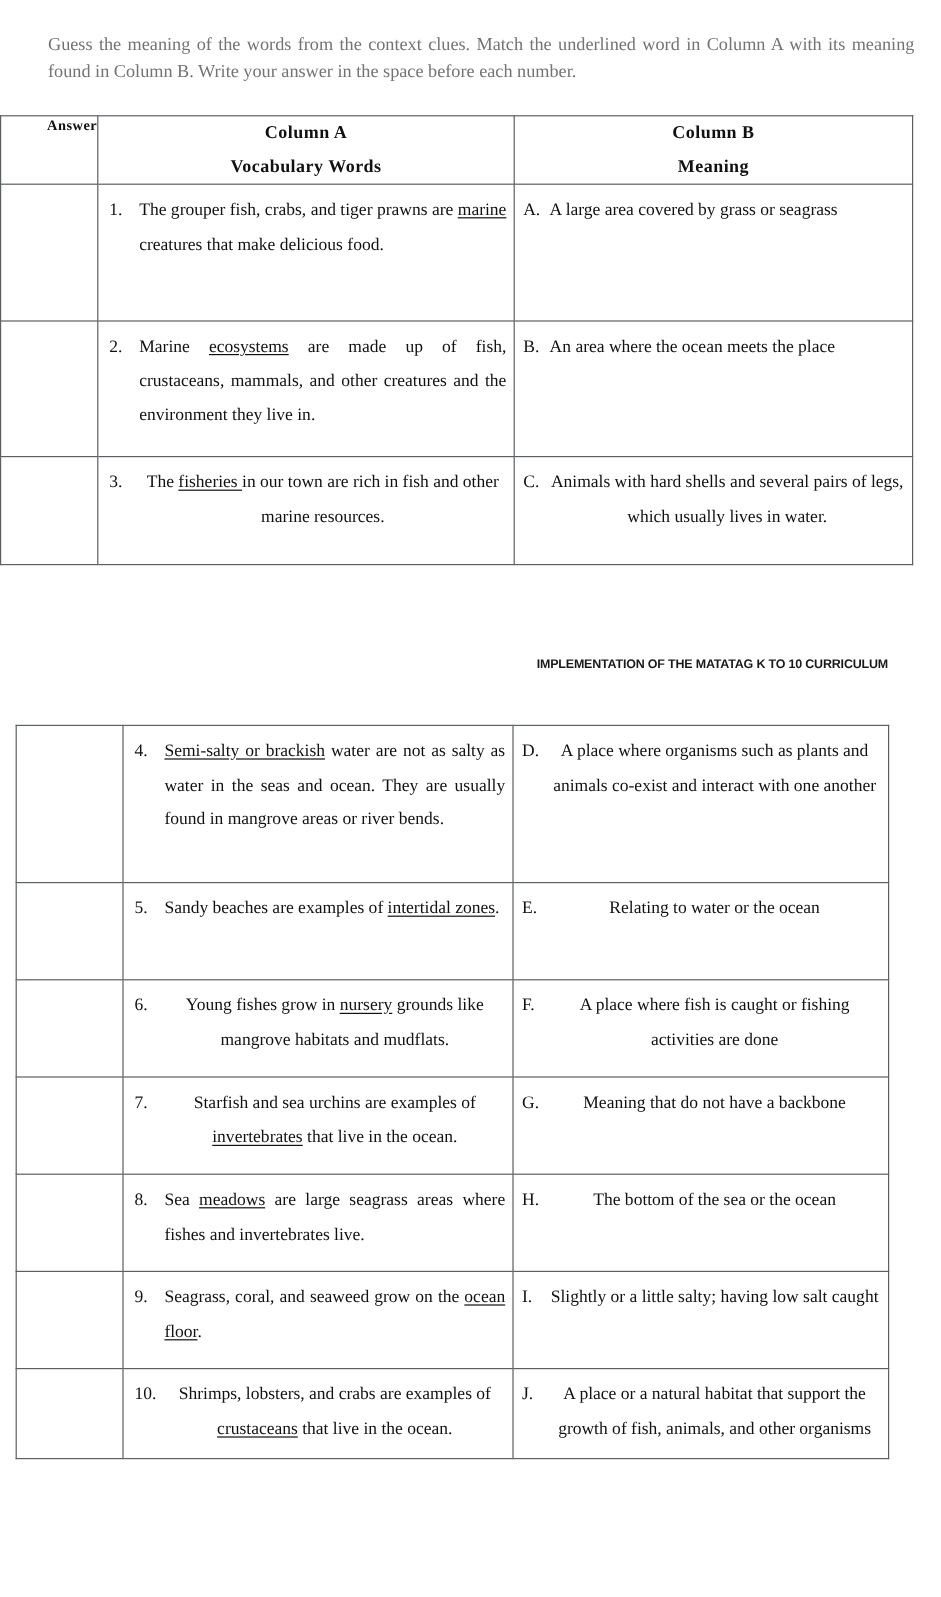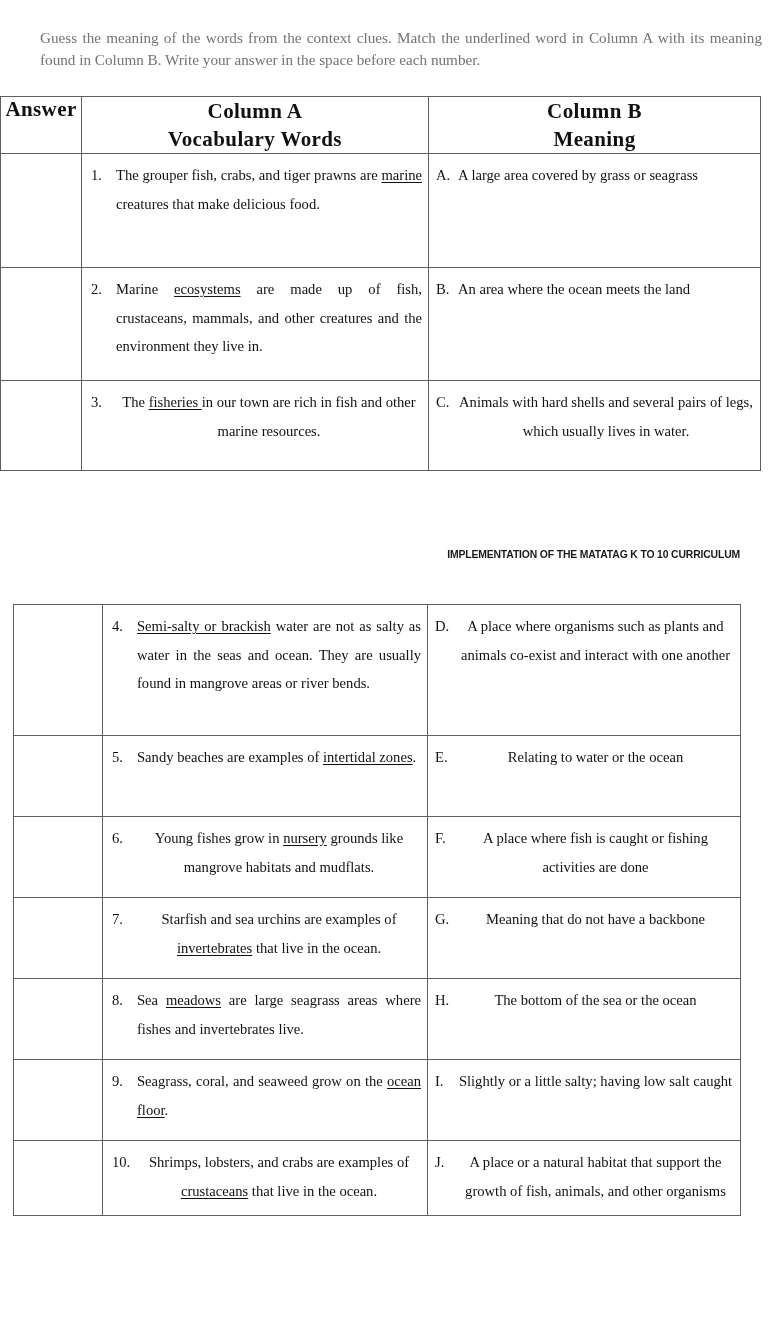--- a/index.html
+++ b/index.html
@@ -53,31 +53,31 @@
   
   #table-two { left: 13px; top: 604px; width: 727px; }
   #table-two col.c-answer { width: 89px; }
   #table-two col.c-a      { width: 325px; }
   #table-two col.c-b      { width: 313px; }
 
   
   .hdr {
     text-align: center;
     font-weight: bold;
-    font-size: 21px;
+    font-size: 15px;
     padding: 7px 4px 9px 4px;
     line-height: 28px;
     letter-spacing: .4px;
     margin-top: 11px;
   }
   .hdr .sub { display: block; }
   .hdr-answer {
-    text-align: center;
+    text-align: right;
     font-weight: bold;
-    font-size: 21px;
+    font-size: 12px;
     padding-top: 9px;
     letter-spacing: .4px;
   }
 
   
   .cellwrap {
     display: flex;
     align-items: flex-start;
     padding: 7px 6px 10px 9px;
   }
@@ -163,21 +163,21 @@
       <td class="answer-cell"></td>
       <td>
         <div class="cellwrap">
           <span class="marker">2.</span>
           <span class="ctext">Marine <u>ecosystems</u> are made up of fish, crustaceans, mammals, and other creatures and the environment they live in.</span>
         </div>
       </td>
       <td>
         <div class="cellwrap mean">
           <span class="marker">B.</span>
-          <span class="ctext">An area where the ocean meets the land</span>
+          <span class="ctext">An area where the ocean meets the place</span>
         </div>
       </td>
     </tr>
     <tr style="height:90px">
       <td class="answer-cell"></td>
       <td>
         <div class="cellwrap">
           <span class="marker">3.</span>
           <span class="ctext noj">The <u>fisheries </u>in our town are rich in fish and other marine resources.</span>
         </div>

